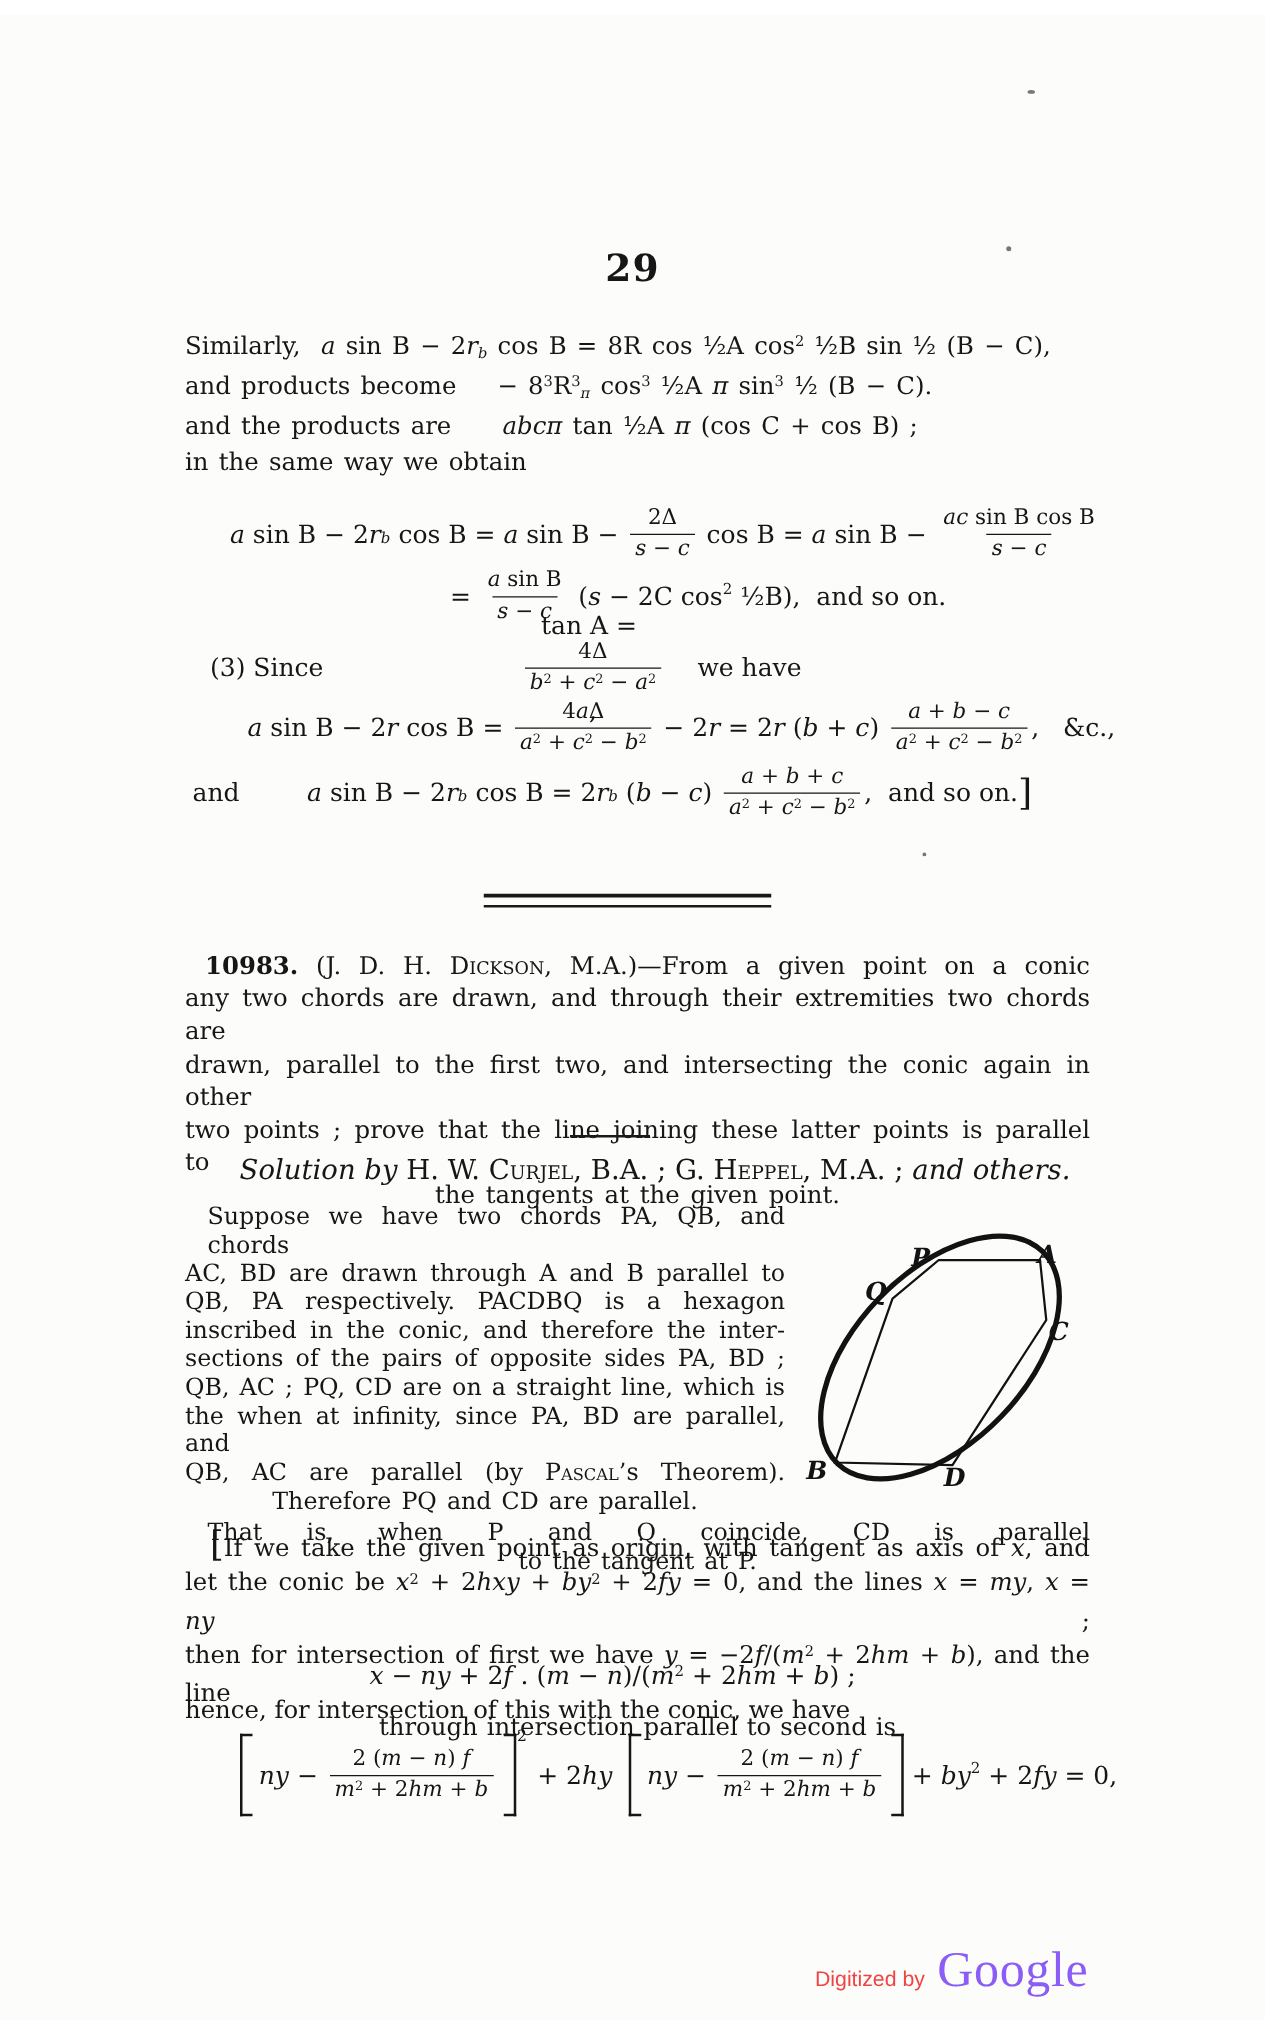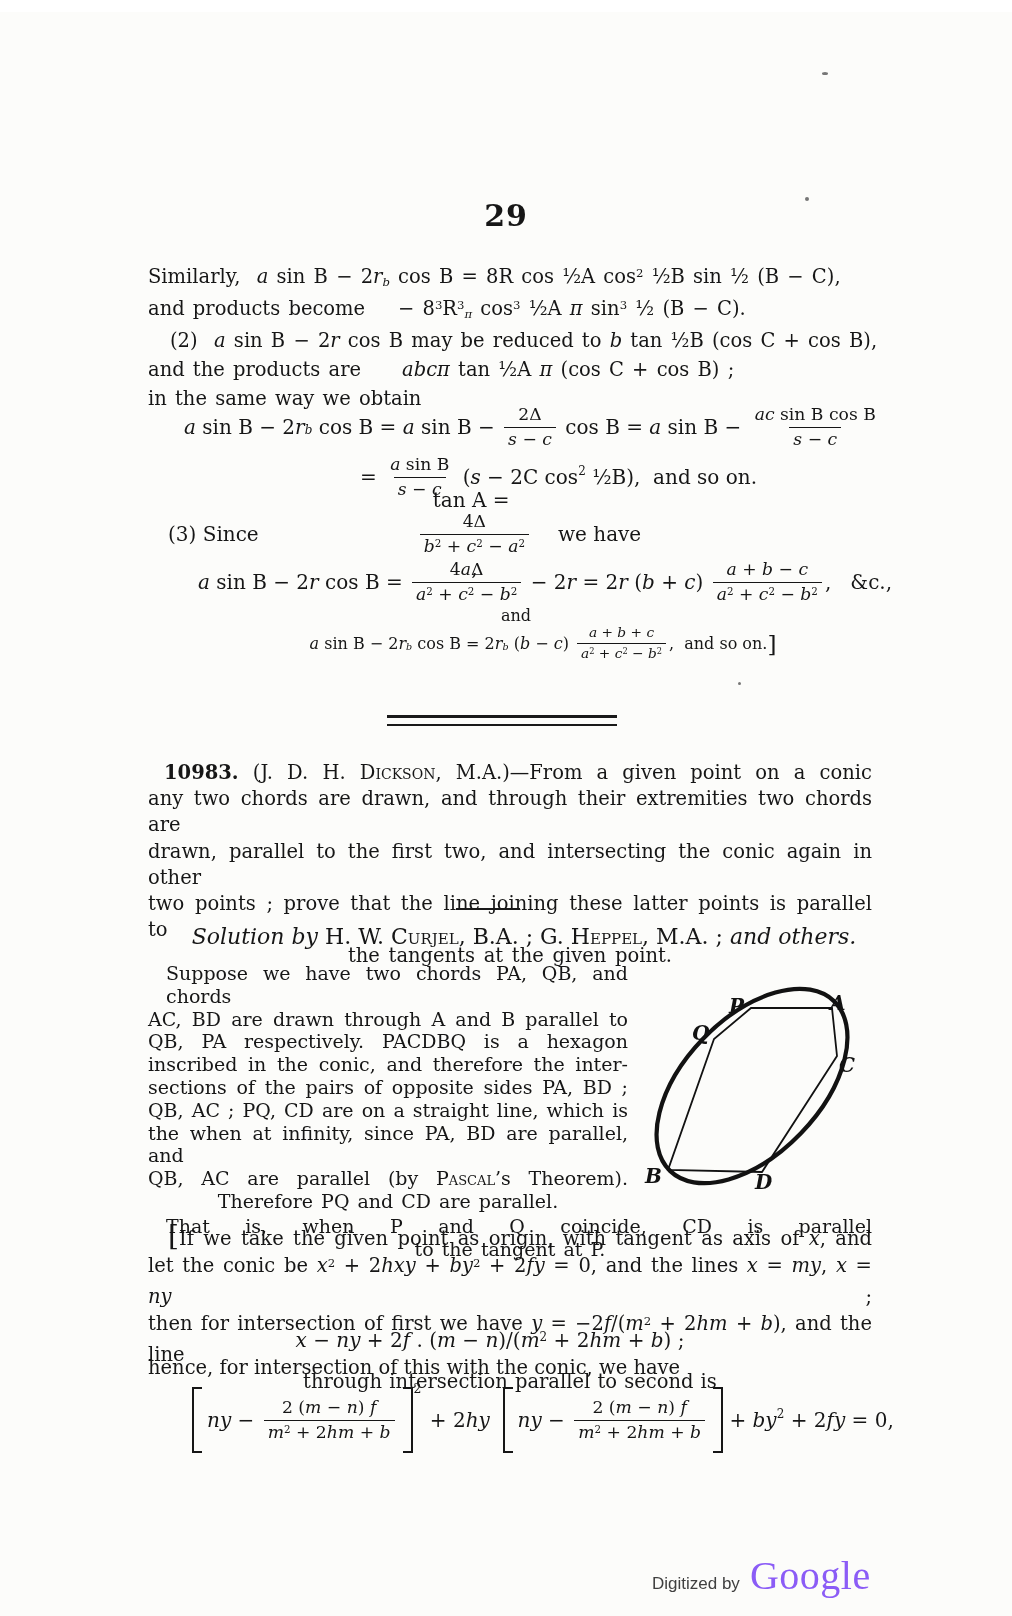--- a/index.html
+++ b/index.html
@@ -28,21 +28,21 @@
   .lline{text-align:center;}
   .mrow{position:absolute;left:148px;width:724px;display:flex;align-items:center;}
   .top-block{position:absolute;top:250px;left:148px;width:724px;font-size:19.5px;line-height:29px;word-spacing:2px;}
   .top-block .ind{padding-left:22px;}
   .f1{top:389px;height:52px;padding-left:36px;font-size:20px;}
   .f2{top:438px;height:54px;padding-left:212px;font-size:20px;}
   .f3{top:496px;height:52px;padding-left:20px;font-size:20px;}
   .f3 .m1{margin-left:158px;flex-direction:column;}
   .f3 .m2{margin-left:26px;}
   .f4{top:542px;height:56px;padding-left:50px;font-size:20px;}
-  .f5{top:594px;height:56px;padding-left:6px;font-size:16px;flex-direction:column;}
+  .f5{top:594px;height:56px;padding-left:6px;font-size:20px;}
   .f5 .m1{margin-left:54px;}
   .fx{display:flex;align-items:center;}
   .rule-double{position:absolute;top:703px;left:387px;width:230px;height:6px;
                border-top:3px solid #191919;border-bottom:2px solid #191919;}
   .problem{position:absolute;top:748px;left:148px;width:724px;font-size:19.5px;line-height:26.2px;word-spacing:2.5px;}
   .problem > div:first-child{padding-left:16px;}
   .rule-short{position:absolute;top:896px;left:456px;width:64px;border-top:2.5px solid #191919;}
   .solhead{position:absolute;top:912px;left:148px;width:724px;text-align:center;
            padding-left:14px;font-size:22px;}
   .solution{position:absolute;top:950px;left:148px;width:724px;font-size:19px;line-height:22.8px;word-spacing:2px;}
@@ -51,39 +51,38 @@
   .solution .para2{margin-top:2px;}
   .diagfig{float:right;width:238px;height:226px;margin:6px 0 0 6px;}
   .diagfig svg{display:block;width:238px;height:226px;}
   .dlab{font:italic bold 20px "DejaVu Serif","Liberation Serif",serif;fill:#121212;}
   .appendix{position:absolute;top:1210px;left:148px;width:724px;font-size:19.5px;line-height:27.4px;word-spacing:1px;}
   .appendix > div:first-child{padding-left:20px;}
   .centerline{position:absolute;top:1316px;left:148px;width:684px;text-align:center;font-size:20px;}
   .henceline{position:absolute;top:1344px;left:148px;width:724px;font-size:19.5px;}
   .finalrow{top:1372px;height:72px;padding-left:44px;font-size:20px;}
   .watermark{position:absolute;top:1540px;left:652px;display:flex;align-items:baseline;gap:10px;}
-  .wm-pre{font-family:"Liberation Sans","DejaVu Sans",sans-serif;font-size:17px;color:#404040;}
+  .wm-pre{font-family:"Liberation Sans","DejaVu Sans",sans-serif;font-size:17px;color:#ef4444;}
   .wm-logo{font-family:"Liberation Serif","DejaVu Serif",serif;font-size:40px;color:#8b5cf6;letter-spacing:0.5px;}
   .speck{position:absolute;background:#4a4a4a;border-radius:50%;opacity:0.75;}
 </style>
 </head>
 <body>
 
 <div class="page">
 
   <div class="pgnum">29</div>
 
   <div class="speck" style="top:60px;left:822px;width:6px;height:3px;"></div>
   <div class="speck" style="top:185px;left:805px;width:4px;height:4px;"></div>
   <div class="speck" style="top:670px;left:738px;width:3px;height:3px;"></div>
 
   <div class="top-block">
     <div class="tline"><span class="tk">Similarly,  </span><span class="tk it">a</span><span class="tk"> sin B − 2</span><span class="tk it">r</span><span class="tk sub">b</span><span class="tk"> cos B = 8R cos ½A cos</span><span class="tk sup">2</span><span class="tk"> ½B sin ½ (B − C),</span></div>
     <div class="tline"><span class="tk">and products become    − 8</span><span class="tk sup">3</span><span class="tk">R</span><span class="tk sup">3</span><span class="tk sub">π</span><span class="tk"> cos</span><span class="tk sup">3</span><span class="tk"> ½A </span><span class="tk it">π</span><span class="tk"> sin</span><span class="tk sup">3</span><span class="tk"> ½ (B − C).</span></div>
-    <div class="tline ind"><span class="tk">(2)  </span><span class="tk it">a</span><span class="tk"> sin B − 2</span><span class="tk it">r</span><span class="tk"> cos B may be reduced to </span><span class="tk it">b</span><span class="tk"> tan ½B (cos C + cos B),</span></div>
     <div class="tline"><span class="tk">and the products are     </span><span class="tk it">abcπ</span><span class="tk"> tan ½A </span><span class="tk it">π</span><span class="tk"> (cos C + cos B) ;</span></div>
     <div class="tline"><span class="tk">in the same way we obtain</span></div>
   </div>
 
   <div class="mrow f1">
       <span class="tk it">a</span>
       <span class="tk"> sin B − 2</span>
       <span class="tk it">r</span>
       <span class="tk sub">b</span>
       <span class="tk"> cos B = </span>

